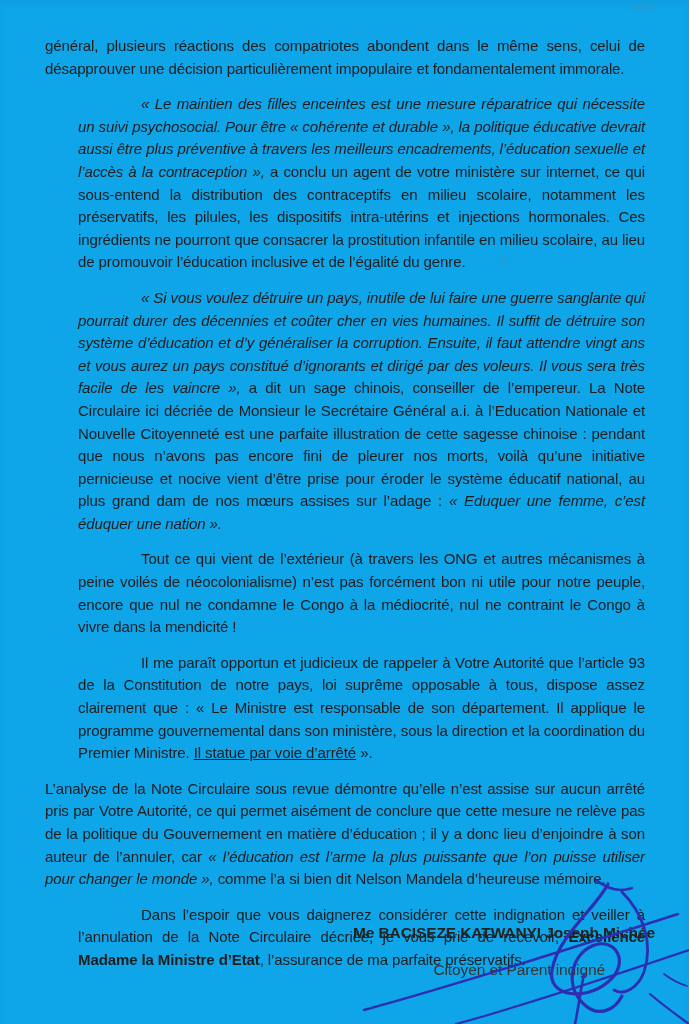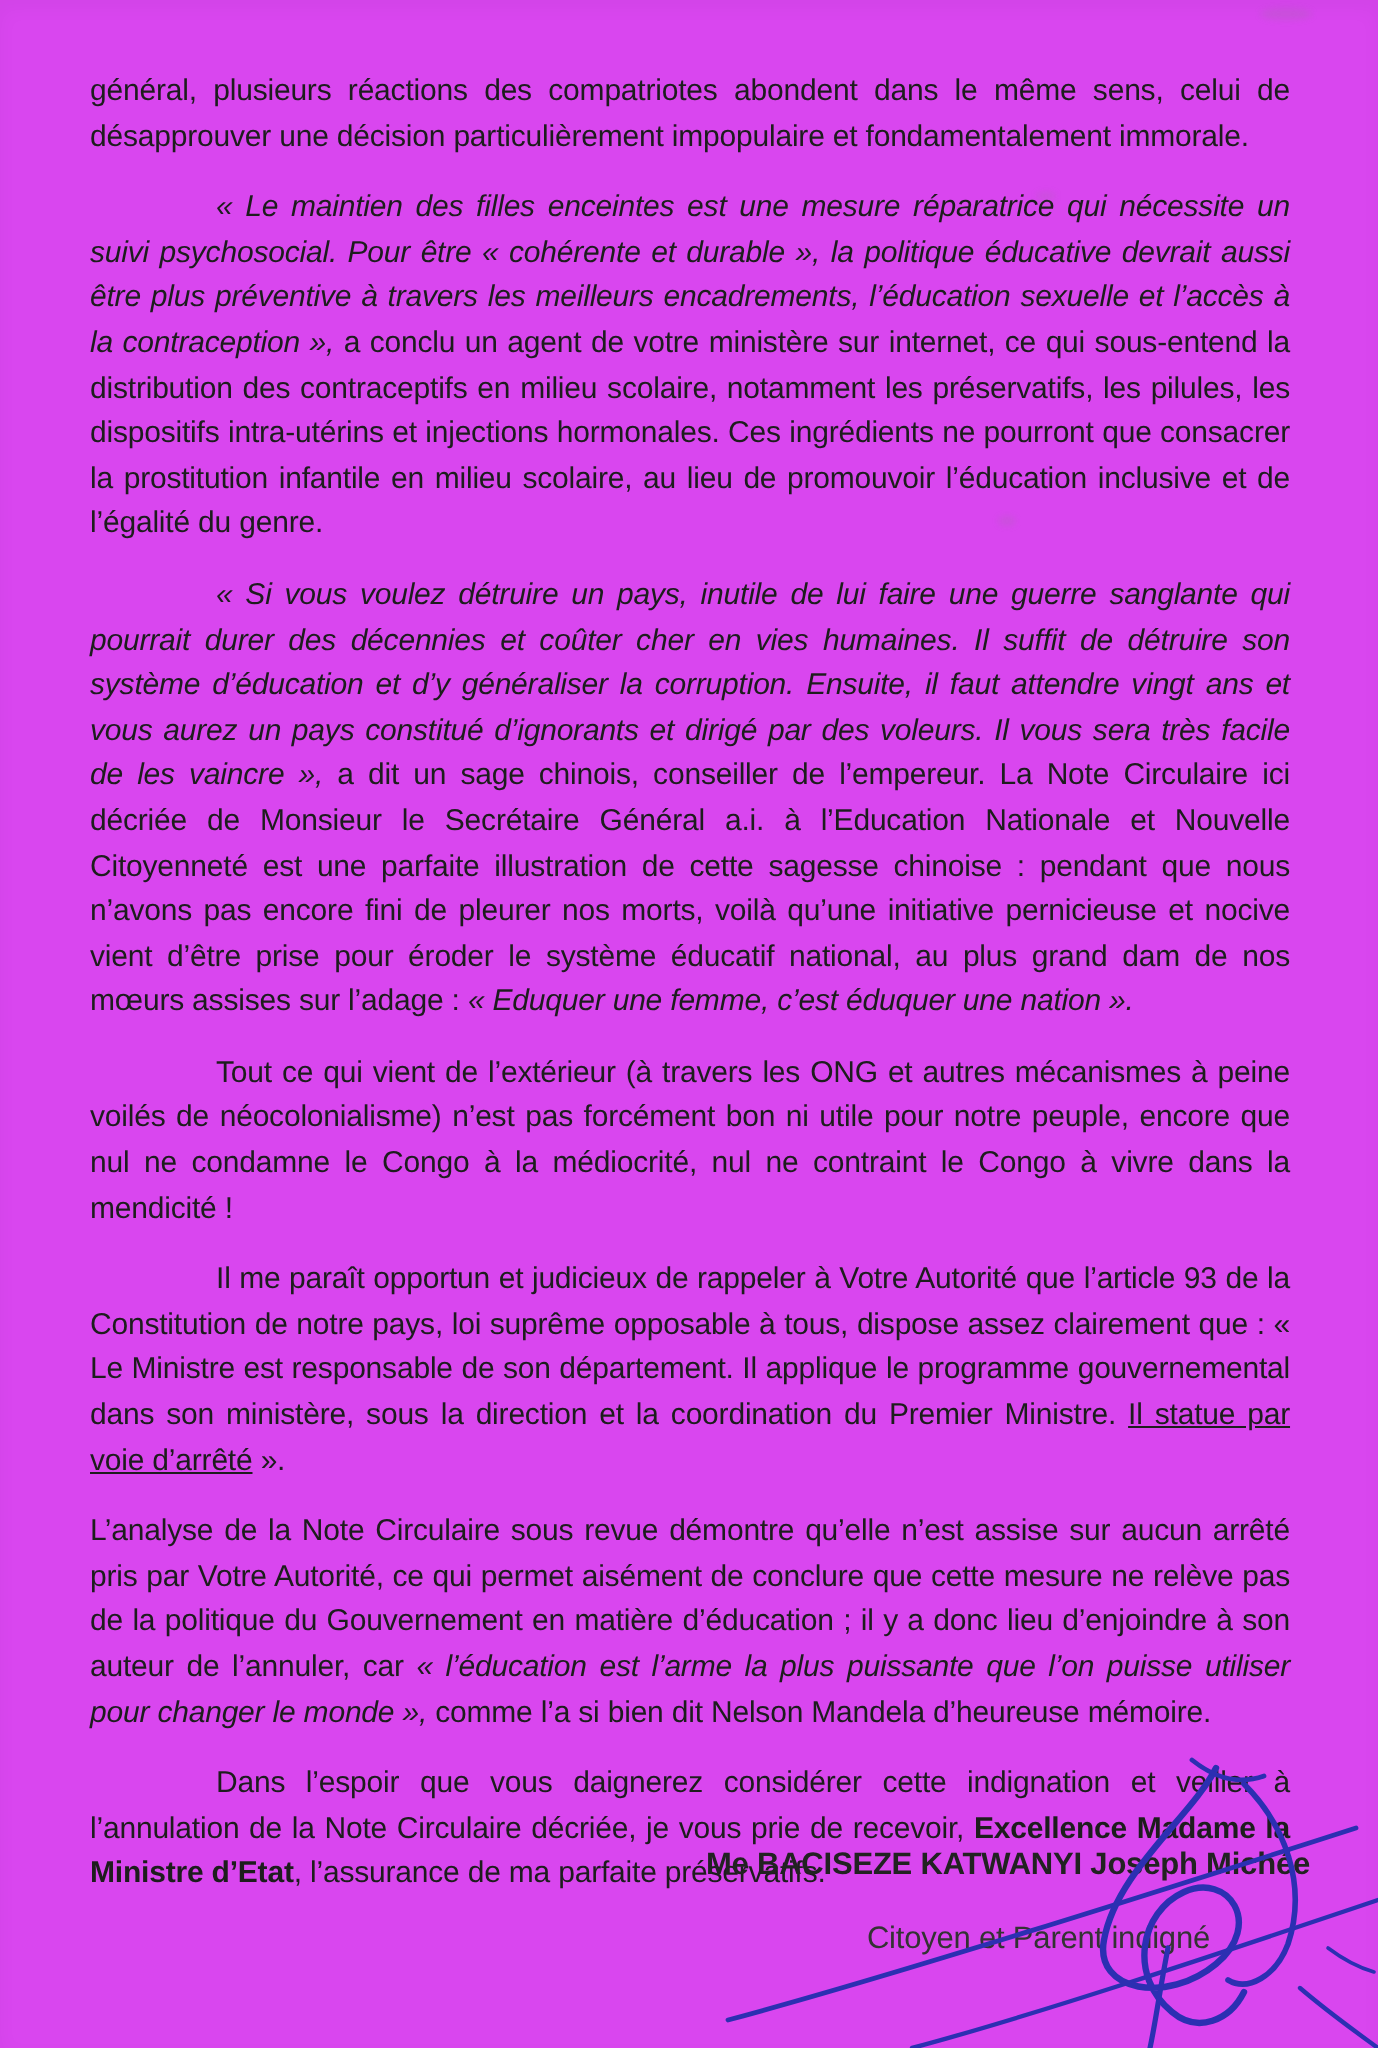--- a/index.html
+++ b/index.html
@@ -1,41 +1,41 @@
 <!DOCTYPE html>
 <html><head>
 <meta charset="utf-8">
 <style>
   html, body { margin: 0; padding: 0; background: #e8e8e8; }
   .page {
     position: relative;
     width: 689px;
     height: 1024px;
     margin: 0;
-    background: #d946ef;
+    background: #0ea5e9;
     overflow: hidden;
     font-family: "Liberation Sans", sans-serif;
     color: #1d1d1d;
     box-shadow: inset 0 4px 10px rgba(0,0,0,0.035);
   }
   .content {
     position: absolute;
     left: 45px;
     top: 35px;
     width: 600px;
   }
   .para {
     margin: 0 0 13px 0;
     font-size: 15px;
     line-height: 22.6px;
     text-align: justify;
     letter-spacing: -0.1px;
     color: #1d1d1d;
   }
-  .indent { text-indent: 63px; }
+  .indent { text-indent: 63px; margin-left: 33px; }
   .run.italic { font-style: italic; }
   .run.bold { font-weight: bold; }
   .run.underline { text-decoration: underline; }
   .sig-name {
     position: absolute;
     top: 924px;
     right: 34px;
     font-size: 15.5px;
     font-weight: bold;
     letter-spacing: -0.1px;

